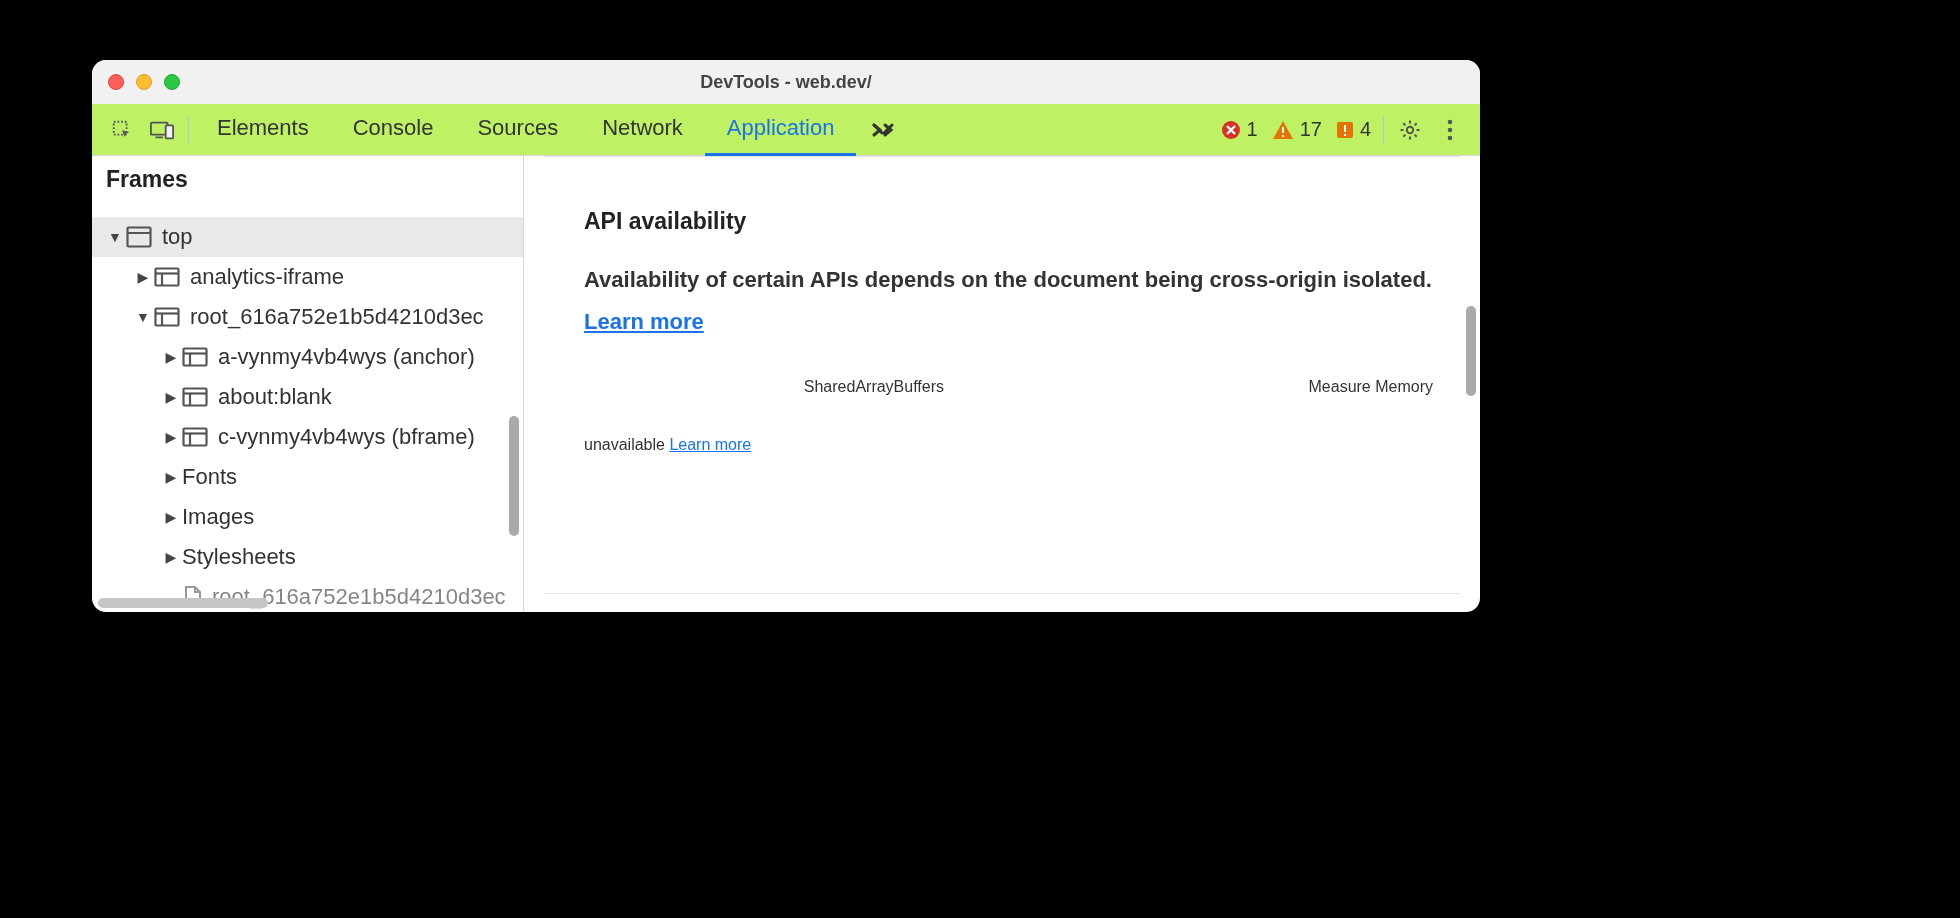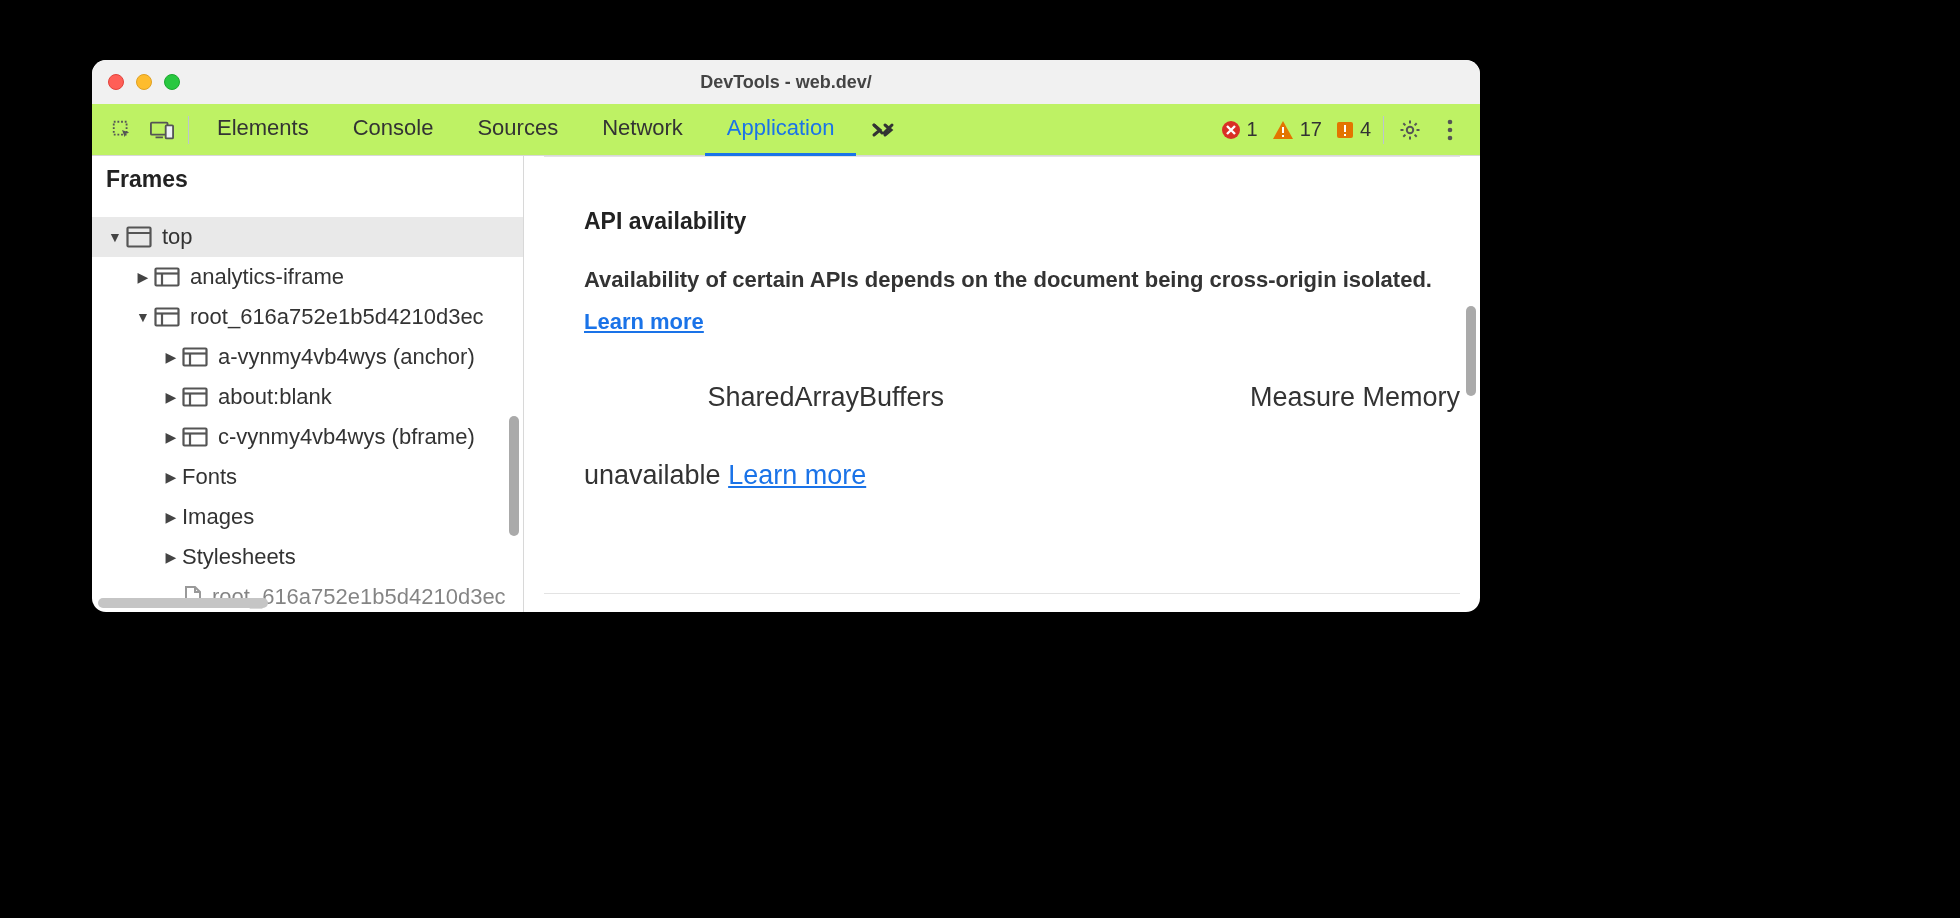--- a/index.html
+++ b/index.html
@@ -152,21 +152,21 @@
   .sidebar-hscroll {
     position: absolute; left: 6px; bottom: 4px;
     width: 170px; height: 10px;
     background: #c5c5c5; border-radius: 5px;
   }
 
   
   .content {
     flex: 1;
     position: relative;
-    padding: 40px 20px 20px 60px;
+    padding: 40px 47px 20px 60px;
     overflow: hidden;
   }
   .content-divider-top {
     position: absolute; left: 20px; right: 20px; top: 0;
     height: 1px; background: #e3e3e3;
   }
   .content-divider-bottom {
     position: absolute; left: 20px; right: 20px; bottom: 18px;
     height: 1px; background: #e3e3e3;
   }
@@ -178,21 +178,21 @@
     font-size: 22px; line-height: 1.9; margin: 0 0 30px 0;
     color: #333;
     font-weight: bold;
   }
   a.link { color: #1a73e8; text-decoration: underline; }
   .api-table {
     display: grid;
     grid-template-columns: 360px 1fr;
     column-gap: 26px;
     row-gap: 30px;
-    font-size: 27px;
+    font-size: 16px;
     line-height: 1.8;
     color: #333;
   }
   .api-key   { text-align: right; }
   .api-val   { text-align: left; }
   .content-vscroll {
     position: absolute; right: 4px; top: 150px;
     width: 10px; height: 90px;
     background: #aaa; border-radius: 5px;
   }

